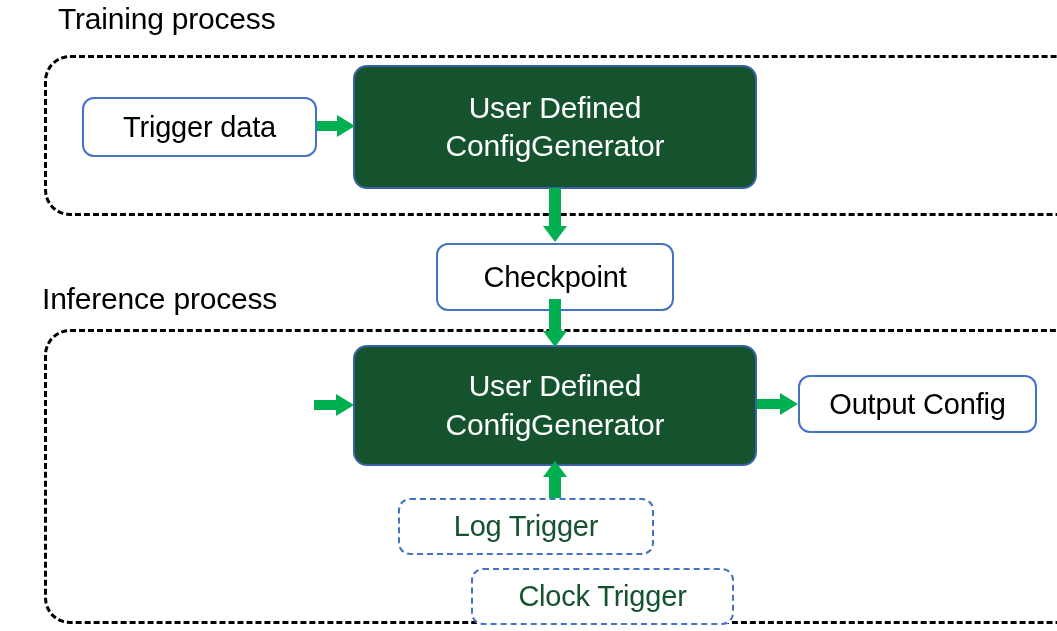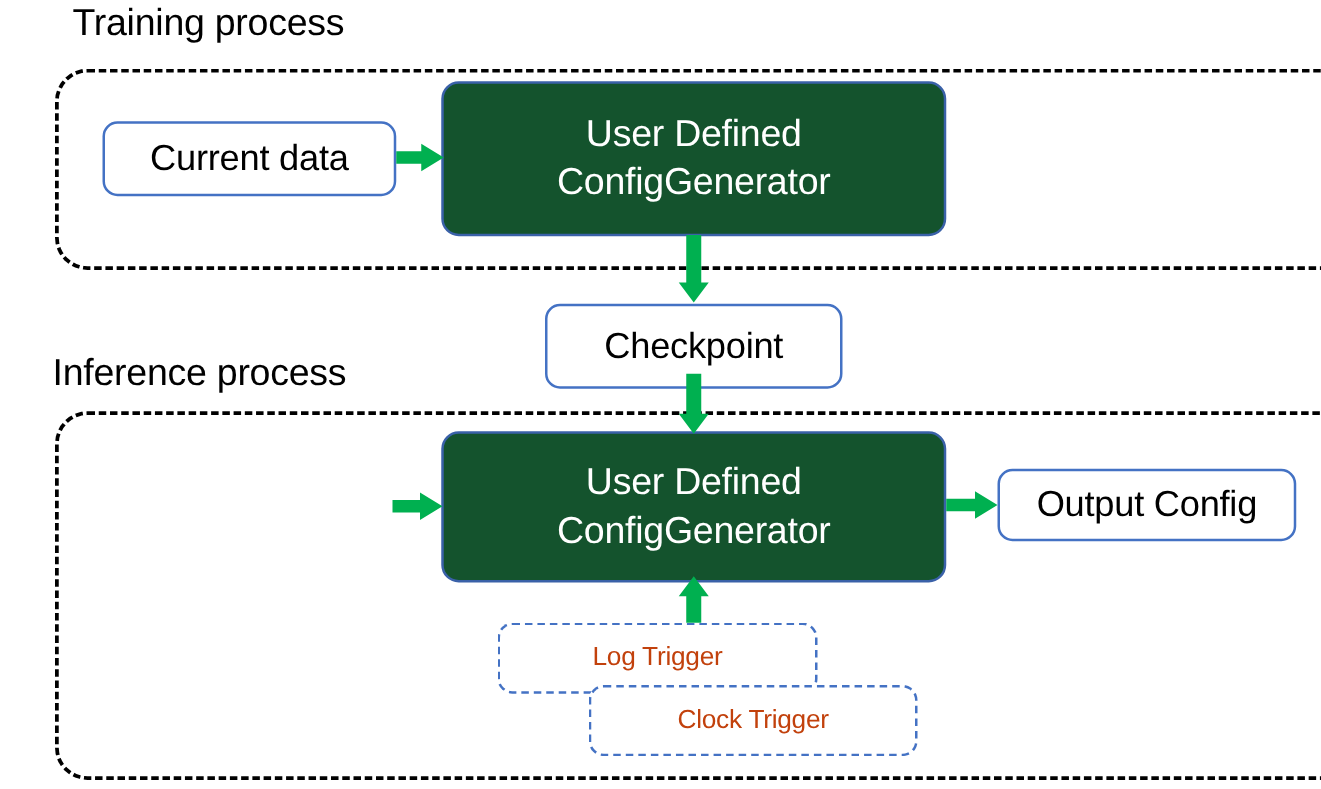--- a/index.html
+++ b/index.html
@@ -85,28 +85,28 @@
 
   
   .node-dashed {
     position: absolute;
     background: #ffffff;
     border: 2px dashed #4472C4;
     border-radius: 12px;
     display: flex;
     align-items: center;
     justify-content: center;
-    color: #c2410c;
-    font-size: 21px;
+    color: #14532d;
+    font-size: 29px;
     line-height: 1.05;
     white-space: nowrap;
     letter-spacing: -0.2px;
   }
   #node-log-trigger   { left: 357px; top: 498px; width: 256px; height: 57px; z-index: 3; }
-  #node-clock-trigger { left: 430px; top: 548px; width: 263px; height: 57px; z-index: 4; }
+  #node-clock-trigger { left: 430px; top: 568px; width: 263px; height: 57px; z-index: 4; }
 
   
   .arrow { position: absolute; }
   .arrow svg { display: block; overflow: visible; }
 
   #arrow-training-data-to-generator  { left: 276px; top: 112px; }
   #arrow-generator-to-checkpoint     { left: 500px; top: 188px; }
   #arrow-checkpoint-to-generator     { left: 500px; top: 299px; }
   #arrow-status-to-generator         { left: 273px; top: 391px; }
   #arrow-generator-to-output         { left: 716px; top: 390px; }
@@ -118,21 +118,21 @@
 <div id="canvas">
 
   <div class="section-title" id="title-training">Training process</div>
 
   <div class="section-title" id="title-inference">Inference process</div>
 
   <div class="group-box" id="group-training"></div>
 
   <div class="group-box" id="group-inference"></div>
 
-  <div class="node-plain" id="node-training-data">Current data</div>
+  <div class="node-plain" id="node-training-data">Trigger data</div>
 
   <div class="node-filled" id="node-generator-training">
     <span>User Defined</span>
     <span>ConfigGenerator</span>
   </div>
 
   <div class="node-plain" id="node-checkpoint">Checkpoint</div>
 
 
   <div class="node-filled" id="node-generator-inference">

